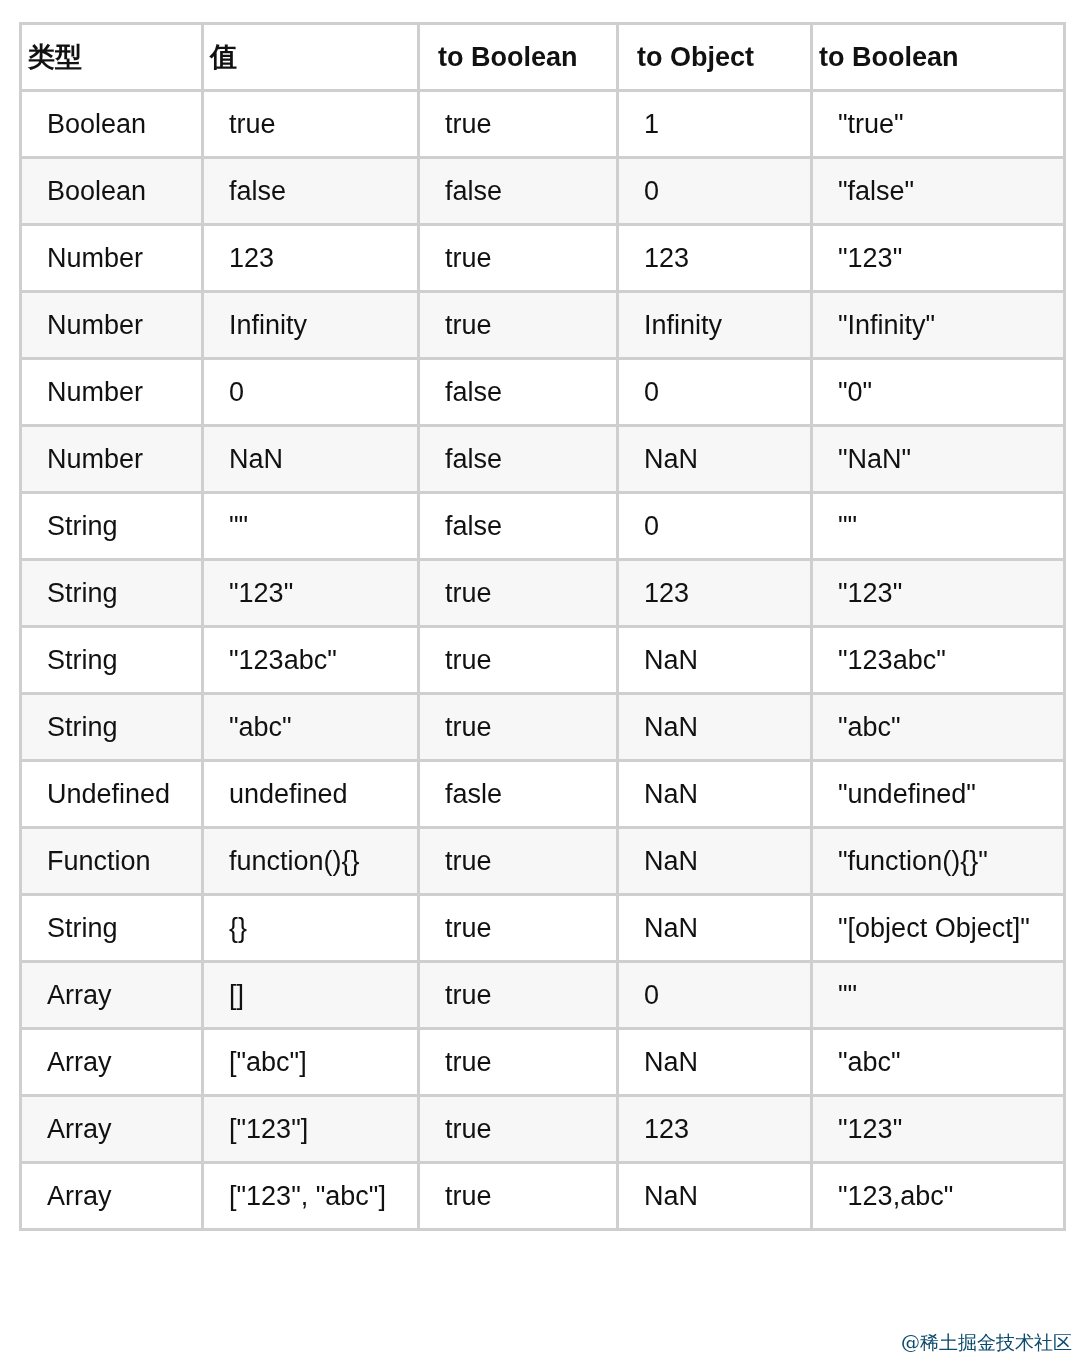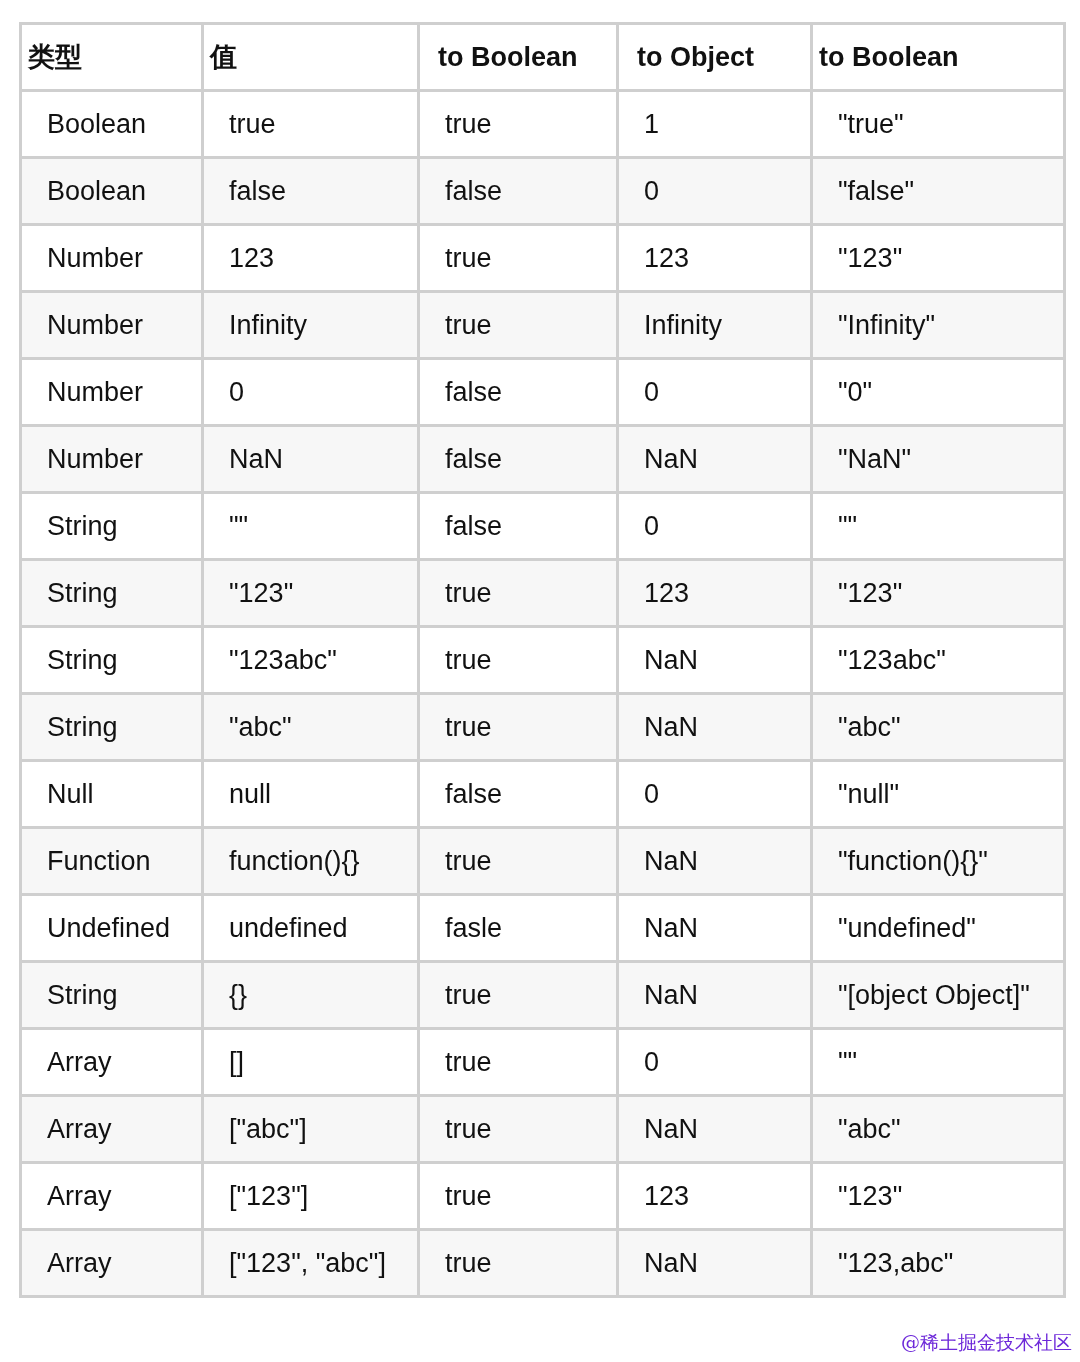--- a/index.html
+++ b/index.html
@@ -6,21 +6,21 @@
   body { width: 1080px; height: 1362px; position: relative; overflow: hidden;
          font-family: "Liberation Sans", "DejaVu Sans", sans-serif; color: #111; }
   table { position: absolute; left: 19px; top: 22px; border-collapse: collapse;
           width: 1044px; table-layout: fixed; }
   th, td { border: 3px solid #cfcfcf; height: 64px; font-size: 27px; padding: 0 0 0 25px;
            text-align: left; vertical-align: middle; white-space: nowrap; }
   th { font-weight: bold; padding-left: 18px; }
   th.center { padding-left: 6px; }
   tbody tr:nth-child(even) td { background: #f7f7f7; }
   tbody tr:nth-child(odd) td { background: #ffffff; }
-  .wm { position: absolute; right: 8px; bottom: 6px; font-size: 19px; color: #6d28d9;
+  .wm { position: absolute; right: 8px; bottom: 6px; font-size: 19px; color: #0c4a6e;
         font-family: "DejaVu Serif", serif; }
 </style>
 </head>
 <body>
 
 <table>
   <colgroup>
     <col style="width:182px">
       <col style="width:216px">
       <col style="width:199px">
@@ -101,39 +101,32 @@
         <td>"123abc"</td>
       </tr>
       <tr>
         <td>String</td>
         <td>"abc"</td>
         <td>true</td>
         <td>NaN</td>
         <td>"abc"</td>
       </tr>
       <tr>
-        <td>Null</td>
-        <td>null</td>
-        <td>false</td>
-        <td>0</td>
-        <td>"null"</td>
+        <td>Undefined</td>
+        <td>undefined</td>
+        <td>fasle</td>
+        <td>NaN</td>
+        <td>"undefined"</td>
       </tr>
       <tr>
         <td>Function</td>
         <td>function(){}</td>
         <td>true</td>
         <td>NaN</td>
         <td>"function(){}"</td>
-      </tr>
-      <tr>
-        <td>Undefined</td>
-        <td>undefined</td>
-        <td>fasle</td>
-        <td>NaN</td>
-        <td>"undefined"</td>
       </tr>
       <tr>
         <td>String</td>
         <td>{}</td>
         <td>true</td>
         <td>NaN</td>
         <td>"[object Object]"</td>
       </tr>
       <tr>
         <td>Array</td>

